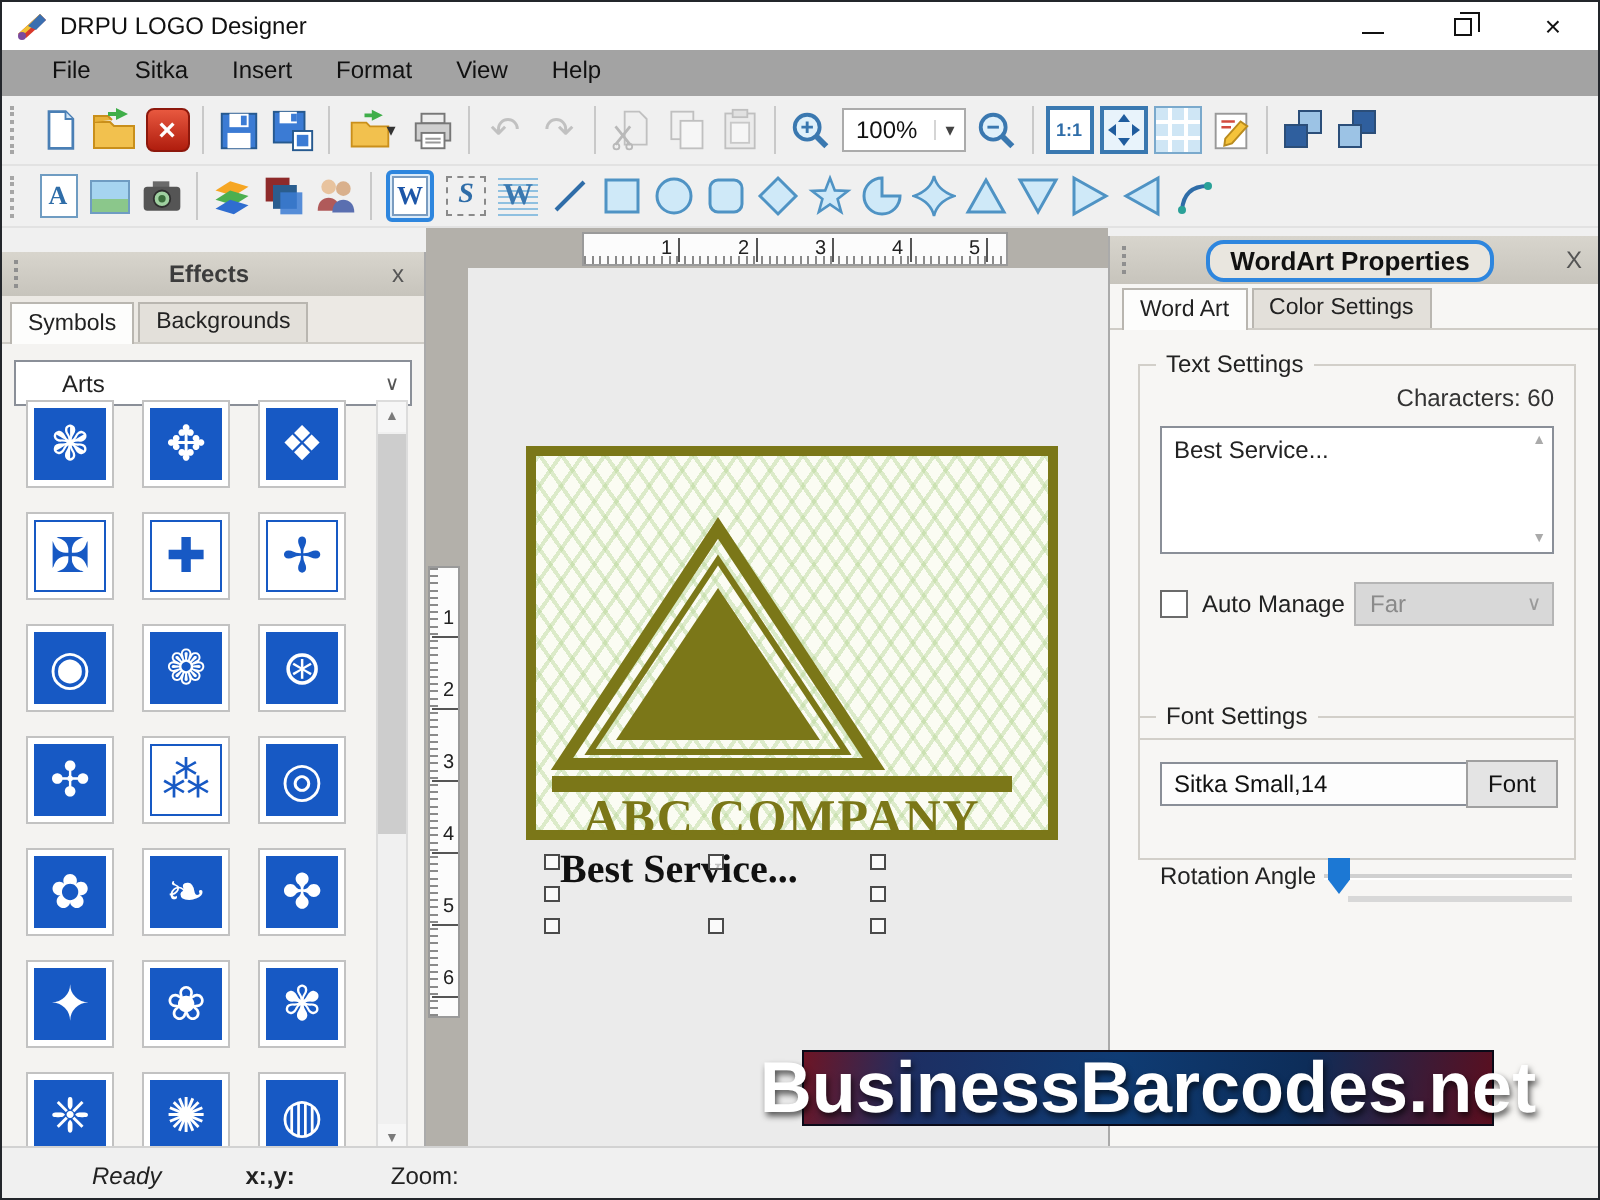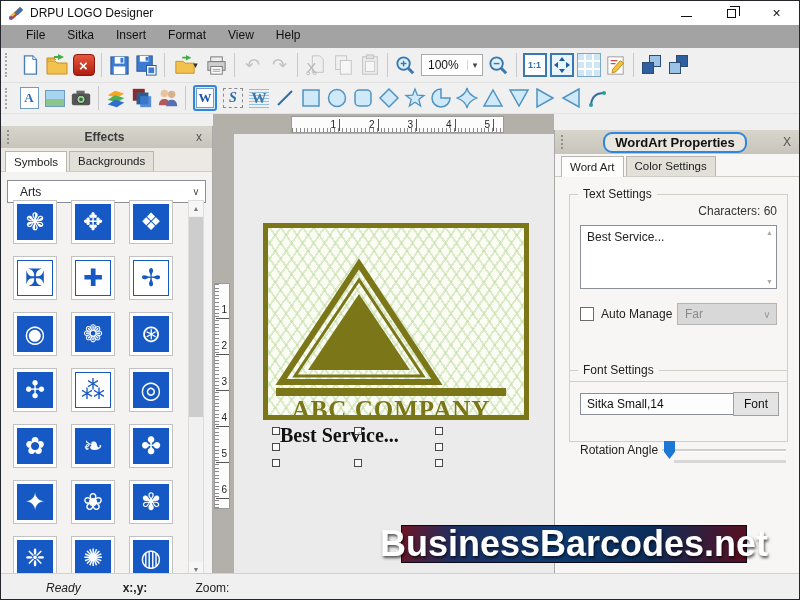--- a/index.html
+++ b/index.html
@@ -59,21 +59,21 @@
   
   .left-panel { position:absolute; left:0; top:12px; width:212px; height:459px; background:#f4f3f1; border-right:1px solid #aaa; }
   .panel-header { height:22px; background:linear-gradient(#d8d5cd,#c7c4bc); display:flex; align-items:center; padding:0 6px; }
   .panel-grip { width:6px; height:14px; border-left:2px dotted #8f8f8f; margin-right:4px; }
   .panel-title { flex:1; text-align:center; font-weight:bold; color:#3c3c3c; font-size:12px; }
   .panel-close { color:#555; font-size:12px; padding:0 4px; }
   .tabs-row { display:flex; align-items:flex-end; height:24px; padding-left:4px; background:#ece9e4; border-bottom:1px solid #cfccc6; }
   .tab { border:1px solid #b9b6b0; border-bottom:none; padding:3px 8px 4px; background:#e3e0da; color:#222; margin-right:2px; font-size:11.5px; }
   .tab.active { background:#fdfdfc; position:relative; top:1px; padding-top:4px; }
   .arts-select { margin:8px 6px 0; height:23px; background:#fff; border:1px solid #8a8f98; display:flex; align-items:center; }
-  .arts-select .val { flex:1; padding-left:12px; }
+  .arts-select .val { flex:1; padding-left:23px; }
   .arts-select .chev { width:18px; text-align:center; color:#555; font-size:10px; }
   .sym-grid { position:absolute; left:12px; top:74px; width:172px; height:378px; overflow:hidden; display:grid; grid-template-columns:repeat(3,44px); grid-auto-rows:44px; column-gap:14px; row-gap:12px; }
   .sym-tile { border:1px solid #c2c2c2; background:#fff; padding:3px; }
   .sym { width:100%; height:100%; background:#1759c4; color:#fff; display:flex; align-items:center; justify-content:center; font-size:24px; font-family:"DejaVu Sans",sans-serif; }
   .sym.inv { background:#fff; color:#1759c4; border:1px solid #1759c4; }
   .vscroll { position:absolute; left:187px; top:74px; width:16px; height:378px; background:#f0f0f0; border:1px solid #dcdcdc; }
   .vscroll .btn { position:absolute; left:0; width:14px; height:15px; background:#f6f6f6; color:#7a7a7a; font-size:7px; text-align:center; line-height:15px; }
   .vscroll .up { top:0; } .vscroll .down { bottom:0; }
   .vscroll .thumb { position:absolute; left:0; top:16px; width:14px; height:200px; background:#cdcdcd; }
 
@@ -92,21 +92,21 @@
   .logo-box { position:absolute; left:50px; top:109px; width:266px; height:197px; border:5px solid #7b7718;
       background-color:#fbfcf3;
       background-image:repeating-linear-gradient(55deg, rgba(182,214,150,.45) 0 2px, transparent 2px 9px),
                        repeating-linear-gradient(-55deg, rgba(182,214,150,.45) 0 2px, transparent 2px 9px); }
   .logo-svg { position:absolute; left:0; top:0; }
   .company { position:absolute; left:0; top:168px; width:246px; text-align:center; font-family:"Liberation Serif",serif; font-weight:bold; font-size:25px; letter-spacing:1px; color:#7b7718; white-space:nowrap; }
   .tagline { position:absolute; left:12px; top:196px; font-family:"Liberation Serif",serif; font-weight:bold; font-size:20px; color:#111; white-space:nowrap; }
   .handle { position:absolute; width:8px; height:8px; border:1px solid #4a4a4a; background:rgba(255,255,255,.75); }
 
   
-  .right-panel { position:absolute; left:553px; top:16px; width:247px; height:459px; background:#f7f6f4; border-left:1px solid #aaa; }
+  .right-panel { position:absolute; left:553px; top:4px; width:247px; height:459px; background:#f7f6f4; border-left:1px solid #aaa; }
   .wa-header { height:24px; display:flex; align-items:center; background:linear-gradient(#d8d5cd,#c7c4bc); padding:0 6px; }
   .wa-title-wrap { flex:1; text-align:center; }
   .wa-title { display:inline-block; border:2px solid #2e86de; border-radius:9px; padding:1px 10px; font-weight:bold; font-size:13px; color:#111; background:#e9e6df; }
   .wa-tabs { display:flex; align-items:flex-end; height:23px; padding-left:6px; border-bottom:1px solid #cfccc6; }
   .group { position:absolute; left:14px; width:219px; border:1px solid #d2cfc9; }
   .legend { position:absolute; top:-8px; left:8px; background:#f7f6f4; padding:0 5px; font-size:12px; color:#222; }
   .chars { position:absolute; right:10px; top:9px; font-size:12px; color:#333; }
   .wa-textarea { position:absolute; left:10px; top:30px; width:197px; height:64px; background:#fff; border:1px solid #8a8f98; padding:4px 6px; font-size:12px; color:#222; }
   .ta-arrow { position:absolute; right:3px; font-size:7px; color:#aaa; }
   .cb-row { position:absolute; left:10px; top:112px; display:flex; align-items:center; }

